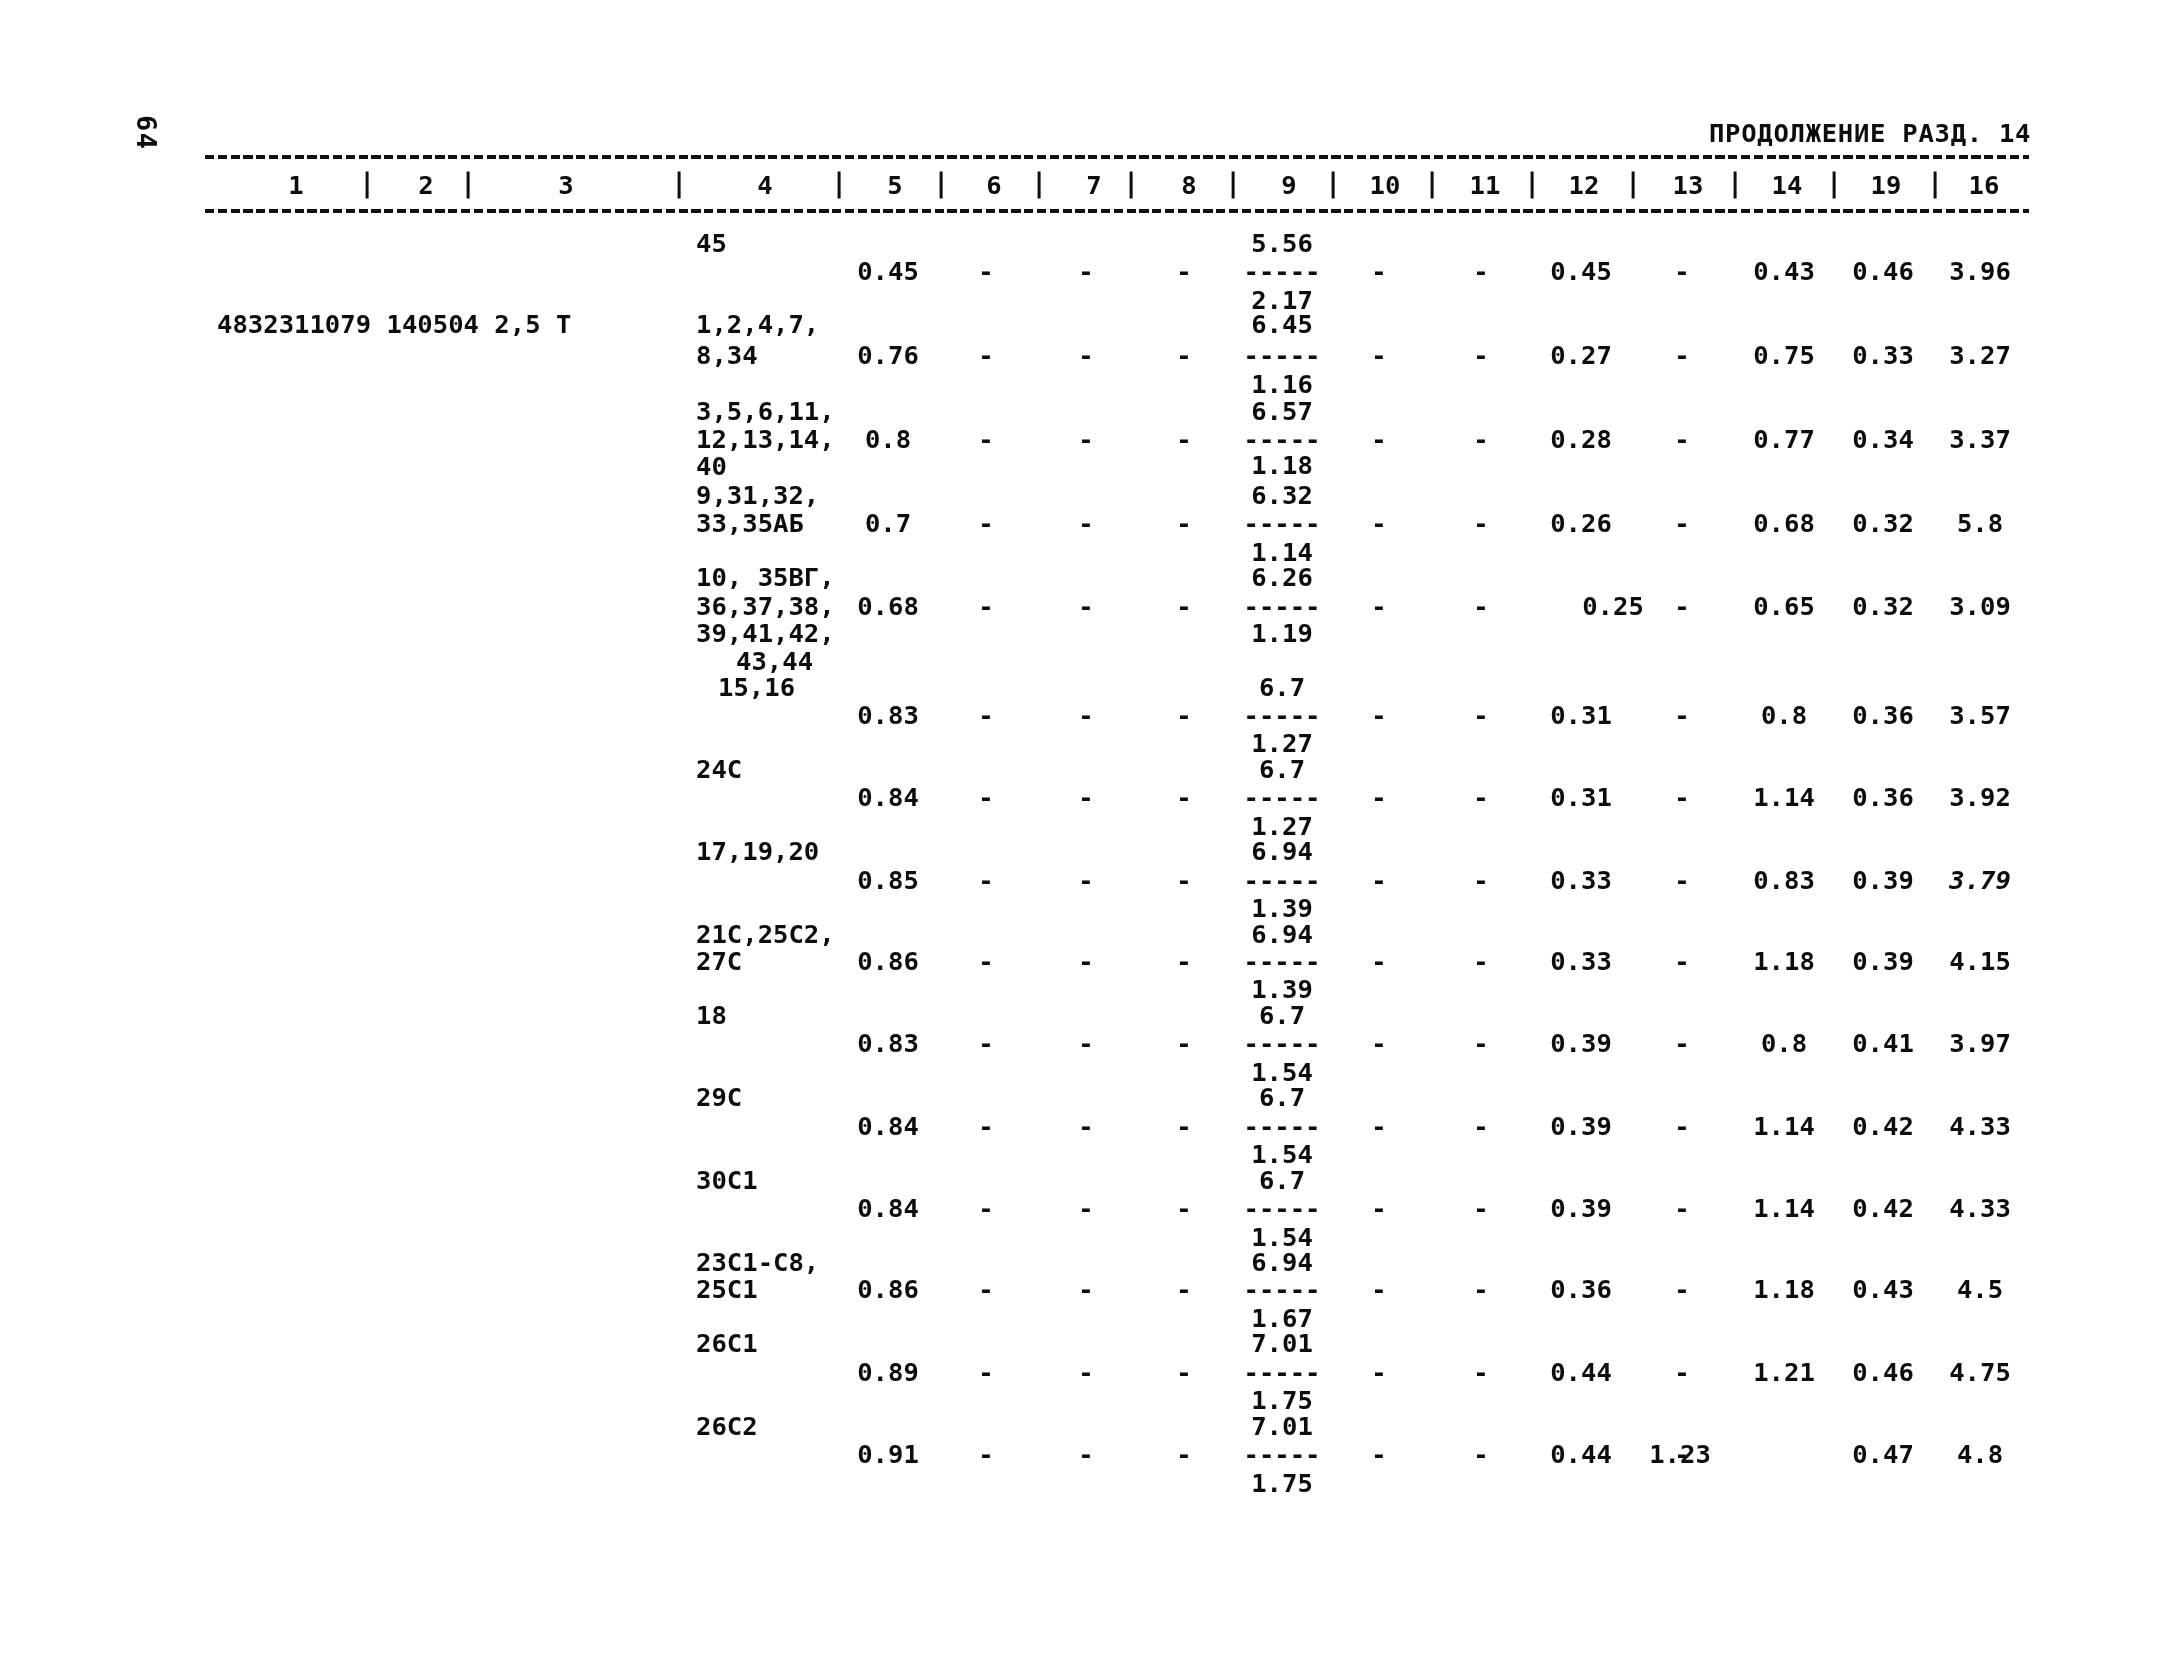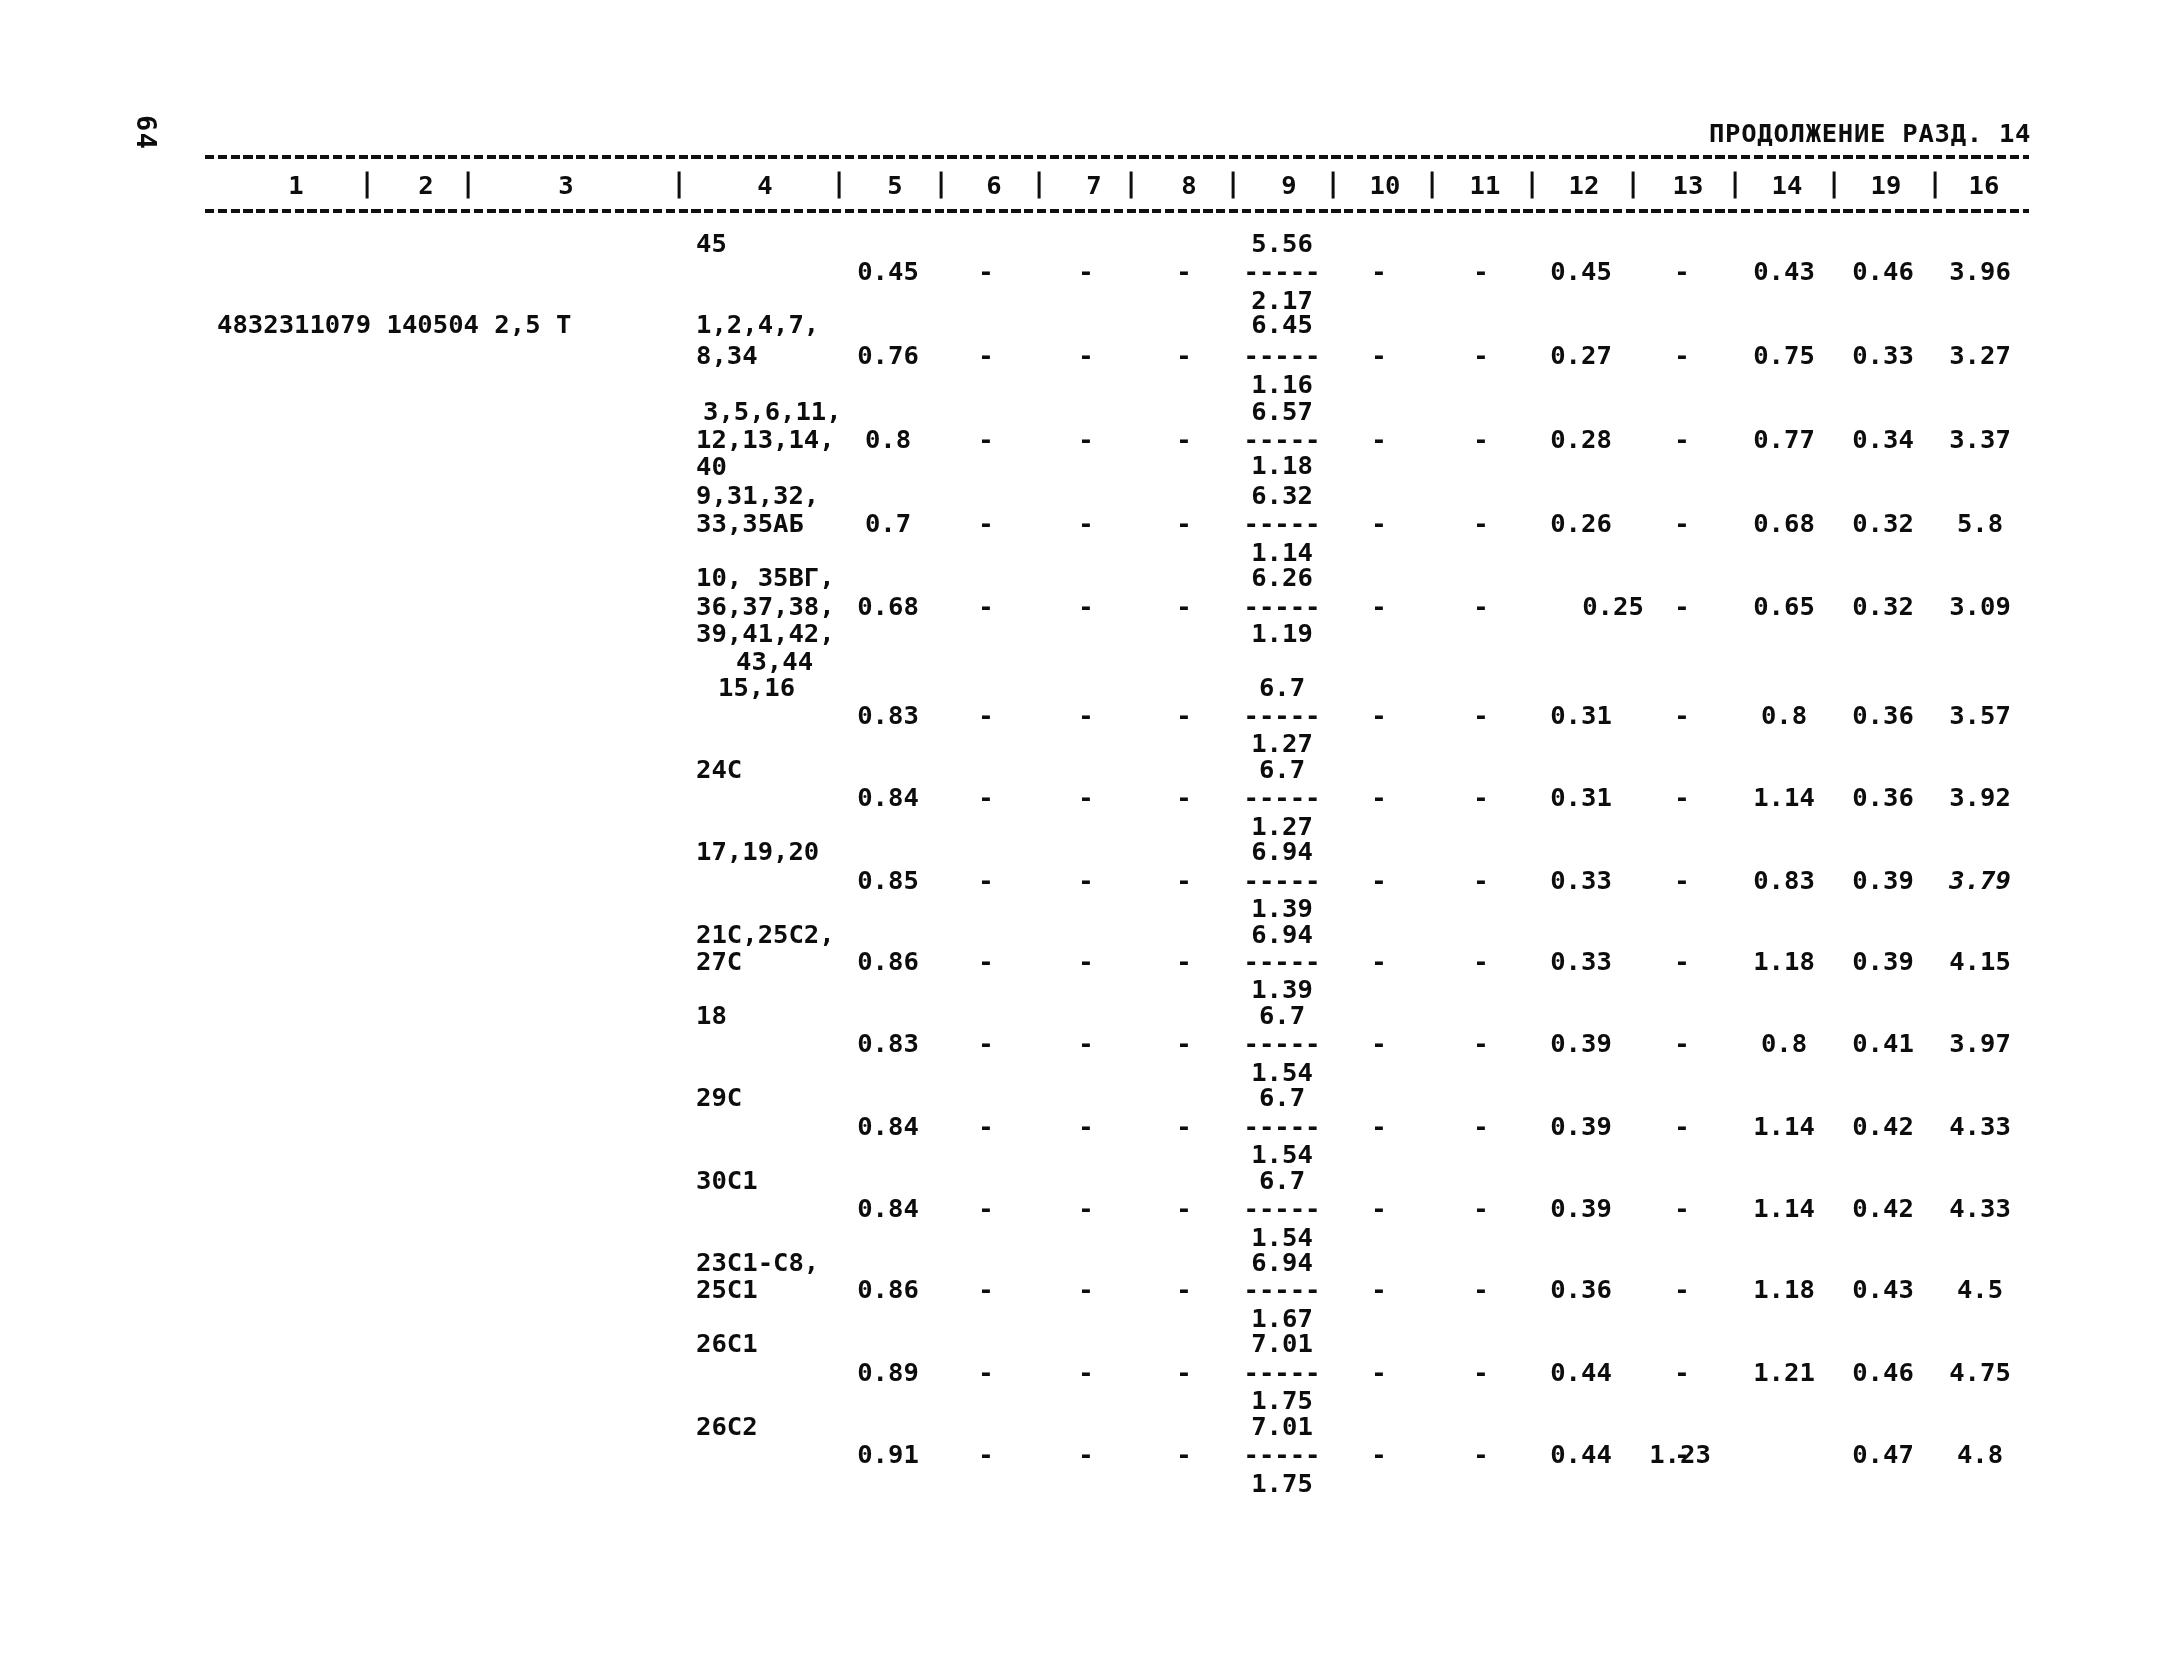--- a/index.html
+++ b/index.html
@@ -123,21 +123,21 @@
       <span class="cell" style="left: 1282px; top: 324px;">6.45</span>
       <span class="cell" style="left: 1282px; top: 355px;">-----</span>
       <span class="cell" style="left: 1282px; top: 384px;">1.16</span>
       <span class="cell" style="left: 1379px; top: 355px;">-</span>
       <span class="cell" style="left: 1481px; top: 355px;">-</span>
       <span class="cell" style="left: 1581px; top: 355px;">0.27</span>
       <span class="cell" style="left: 1682px; top: 355px;">-</span>
       <span class="cell" style="left: 1784px; top: 355px;">0.75</span>
       <span class="cell" style="left: 1883px; top: 355px;">0.33</span>
       <span class="cell" style="left: 1980px; top: 355px;">3.27</span>
-      <span class="cell-left" style="left: 696px; top: 411px; margin-left: 7px;">3,5,6,11,</span>
+      <span class="cell-left" style="left: 696px; top: 411px;">3,5,6,11,</span>
       <span class="cell-left" style="left: 696px; top: 439px;">12,13,14,</span>
       <span class="cell-left" style="left: 696px; top: 466px;">40</span>
       <span class="cell" style="left: 888px; top: 439px;">0.8</span>
       <span class="cell" style="left: 986px; top: 439px;">-</span>
       <span class="cell" style="left: 1086px; top: 439px;">-</span>
       <span class="cell" style="left: 1184px; top: 439px;">-</span>
       <span class="cell" style="left: 1282px; top: 411px;">6.57</span>
       <span class="cell" style="left: 1282px; top: 439px;">-----</span>
       <span class="cell" style="left: 1282px; top: 465px;">1.18</span>
       <span class="cell" style="left: 1379px; top: 439px;">-</span>

